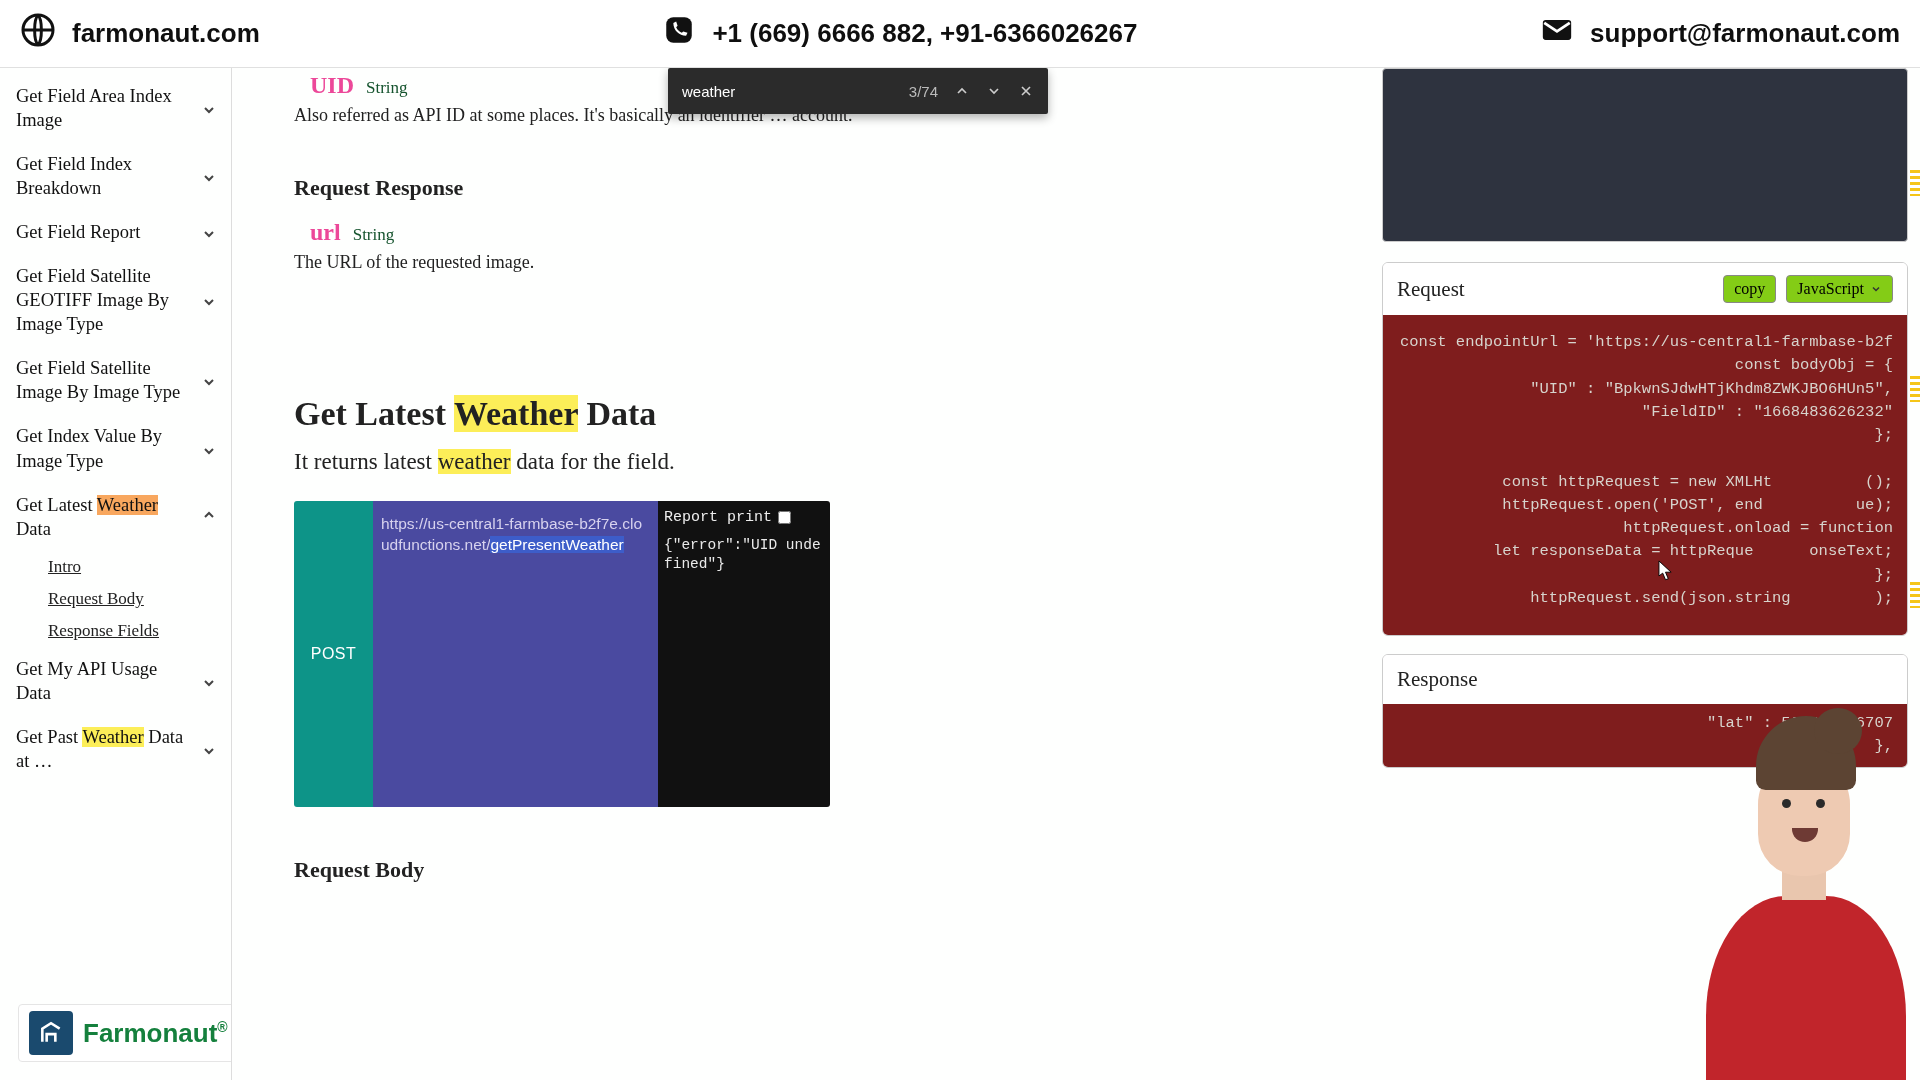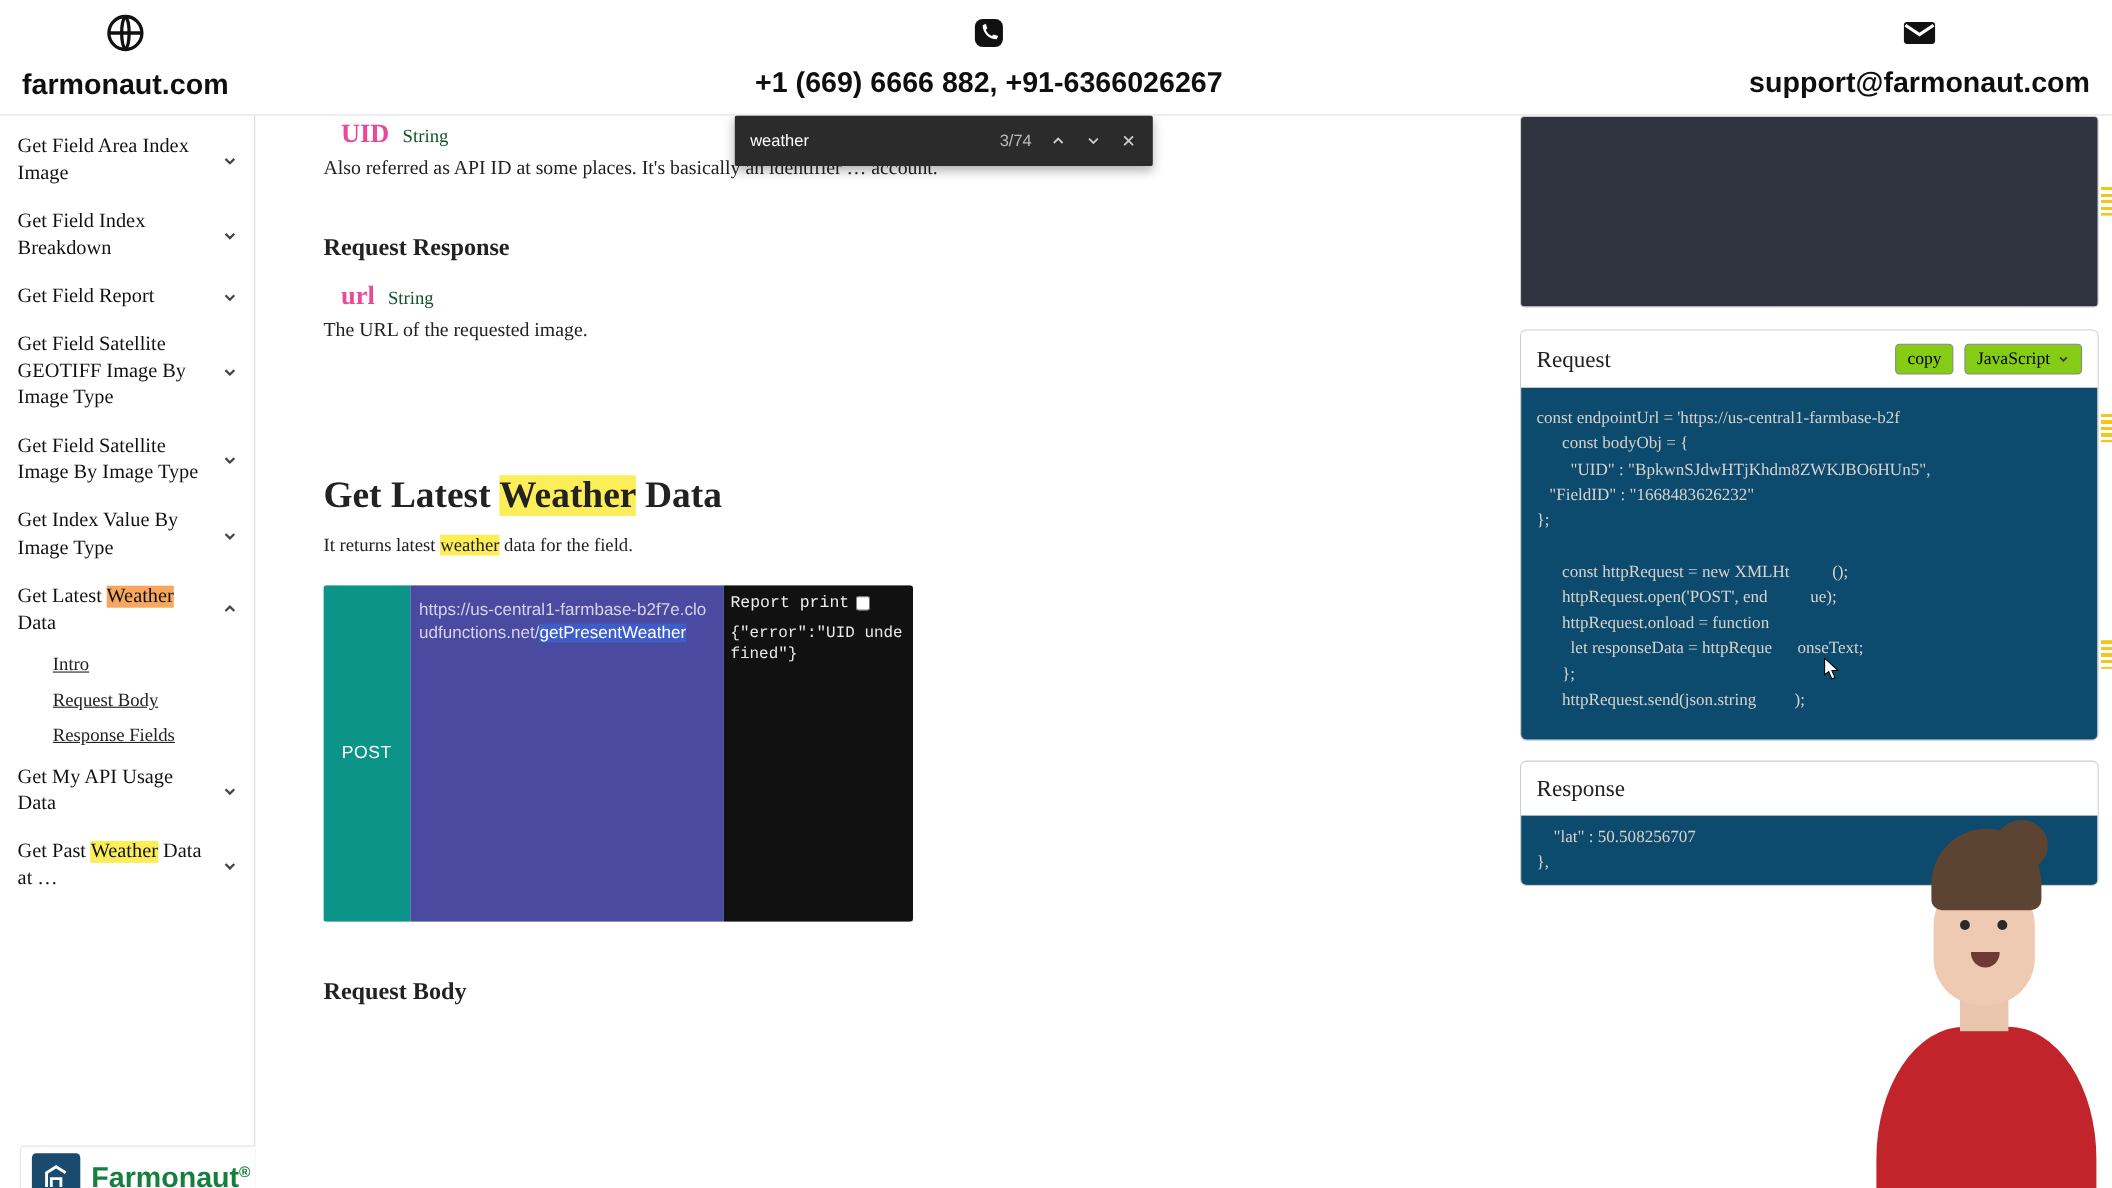--- a/index.html
+++ b/index.html
@@ -1,20 +1,20 @@
 <!DOCTYPE html>
 <html><head>
 <meta charset="utf-8">
 <style>
 * { margin: 0; padding: 0; box-sizing: border-box; }
 body { font-family: Georgia, 'Times New Roman', serif; background: #fefffe; color: #222; overflow: hidden; }
 
 
 .header { display: flex; align-items: center; justify-content: space-between; padding: 12px 20px; border-bottom: 1px solid #e0e0e0; font-family: Arial, Helvetica, sans-serif; background:#fff; }
-.header-left, .header-center, .header-right { display: flex; align-items: center; gap: 6px; flex-direction: column; }
+.header-left, .header-center, .header-right { display: flex; align-items: center; gap: 16px; }
 .header a, .header span { color: #0f0f0f; text-decoration: none; font-weight: 600; font-size: 26px; }
 .globe-icon { width: 36px; height: 36px; }
 .phone-icon, .mail-icon { width: 34px; height: 34px; }
 
 
 .page { display: flex; height: calc(100vh - 68px); }
 .sidebar { width: 232px; border-right: 1px solid #ddd; overflow-y: auto; font-family: Georgia, serif; padding: 6px 0; position:relative; }
 .content { flex: 1; overflow-y: auto; padding: 0 30px 40px 62px; position: relative; }
 .right-col { width: 538px; padding: 0 12px 20px 0; overflow-y: auto; position:relative; }
 
@@ -32,21 +32,21 @@
 .brand-float { position:absolute; left:18px; bottom:18px; display:flex; align-items:center; gap:10px; background:#fff; padding:6px 10px; border:1px solid #e5e5e5; border-radius:4px; font-family: Arial, sans-serif; font-size: 26px; font-weight:600; color:#15803d; z-index:5; }
 .brand-float .sq { width:44px; height:44px; background:#1a4a6e; border-radius:4px; display:flex; align-items:center; justify-content:center; color:#fff; }
 .brand-float sup { font-size:14px; }
 
 
 .param-name { color:#ec4899; font-weight:600; font-size: 24px; margin-left: 16px; }
 .param-type { color:#14532d; font-size:17px; margin-left:8px; }
 .param-desc { font-size:18px; color:#222; line-height:1.35; margin-top:4px; max-width:620px; }
 .section-head { font-weight:700; font-size:22px; margin:48px 0 18px; }
 h2.api-title { font-size:34px; font-weight:700; margin:120px 0 16px; }
-.api-desc { font-size:17px; margin-bottom:26px; }
+.api-desc { font-size:23px; margin-bottom:26px; }
 .hl-y { background:#fcee58; }
 
 
 .postbox { display:flex; border-radius:3px; overflow:hidden; width: 536px; height: 306px; }
 .postbox .method { background:#0d9488; color:#fff; display:flex; align-items:center; justify-content:center; width:79px; font-family: Arial; font-size:16px; letter-spacing:0.5px; }
 .postbox .urlpane { background:#4a4aa0; color:#d7d2ee; flex:1; padding:12px 8px; font-family: Arial; font-size:15.5px; line-height:1.4; word-break:break-all; }
 .postbox .urlpane .sel { background:#3d5dc9; color:#fff; }
 .postbox .resppane { background:#111; color:#e9e9e9; width:172px; font-family: 'Courier New', monospace; font-size:14.5px; }
 .postbox .resppane .pp { display:flex; align-items:center; gap:6px; padding:8px 6px 10px; color:#eee; font-size:15px;}
 .postbox .resppane .pp input { width:13px; height:13px; }
@@ -58,21 +58,21 @@
 .findbar .cnt { color:#bbb; }
 .findbar .fb-btn { cursor:pointer; display:flex; align-items:center; }
 .findbar svg { width:16px; height:16px; }
 
 
 .card { border:1px solid #ccc; border-radius:6px; margin:18px 0; overflow:hidden; }
 .card-head { display:flex; align-items:center; justify-content:space-between; padding:12px 14px; background:#fff; }
 .card-head h3 { font-size:21px; font-weight:400; font-family: Georgia, serif; }
 .card-head .ctrls { display:flex; gap:10px; }
 .btn { font-family: Georgia, serif; font-size:16px; padding:4px 10px; border:1px solid #888; background:#84cc16; border-radius:4px; cursor:pointer; display:flex; align-items:center; gap:6px; }
-.code { background:#0c4a6e; color:#d7d3cc; font-family: Liberation Serif, serif; font-size:15.5px; line-height:1.5; padding:16px 14px; min-height:320px; white-space:pre; overflow:hidden; position:relative; }
+.code { background:#7f1d1d; color:#d7d3cc; font-family: Liberation Mono, monospace; font-size:15.5px; line-height:1.5; padding:16px 14px; min-height:320px; white-space:pre; overflow:hidden; position:relative;text-align:right; }
 
 .dark-block { background:#2e333f; border-radius:4px; height:174px; margin-bottom:20px; border:1px solid #ccc;}
 
 
 .avatar { position:absolute; right:-6px; bottom:-6px; width:240px; height:350px; z-index:5; }
 .avatar .bodyshape { position:absolute; bottom:0; left:20px; width:200px; height:190px; background:#c1252b; border-radius:80px 80px 0 0 / 120px 120px 0 0; }
 .avatar .neck { position:absolute; bottom:186px; left:96px; width:44px; height:34px; background:#e9c6ae; }
 .avatar .head { position:absolute; bottom:210px; left:72px; width:92px; height:118px; background:#eecab2; border-radius:46px 46px 42px 42px; }
 .avatar .hair { position:absolute; bottom:296px; left:70px; width:100px; height:74px; background:#5c4433; border-radius:52px 52px 10px 10px; }
 .avatar .bun { position:absolute; bottom:332px; left:128px; width:48px; height:46px; background:#5c4433; border-radius:50%; }

